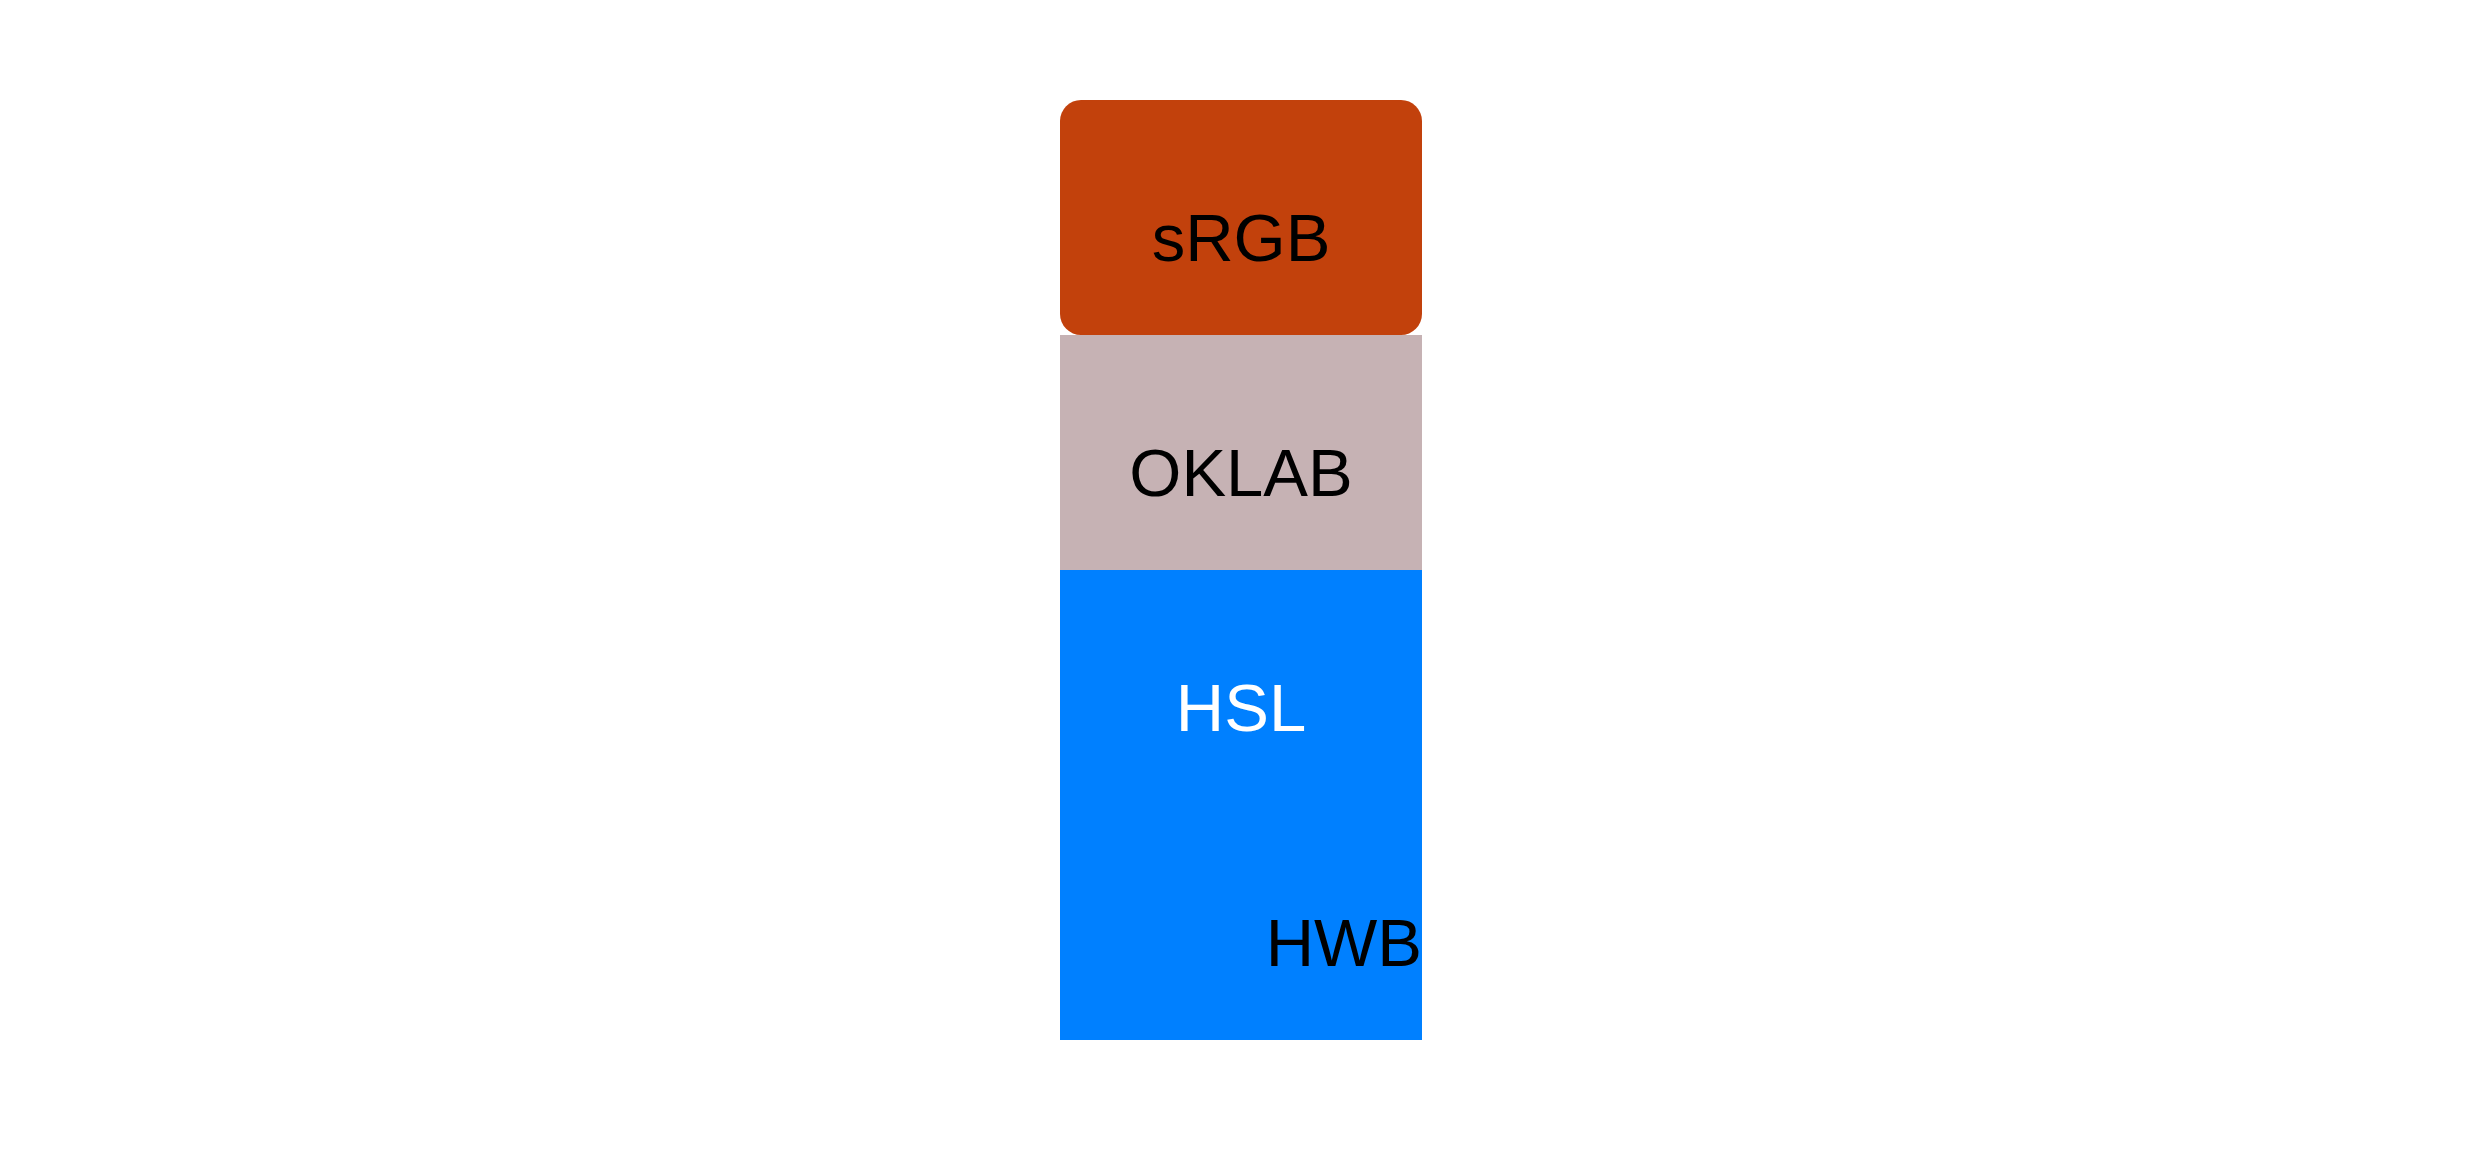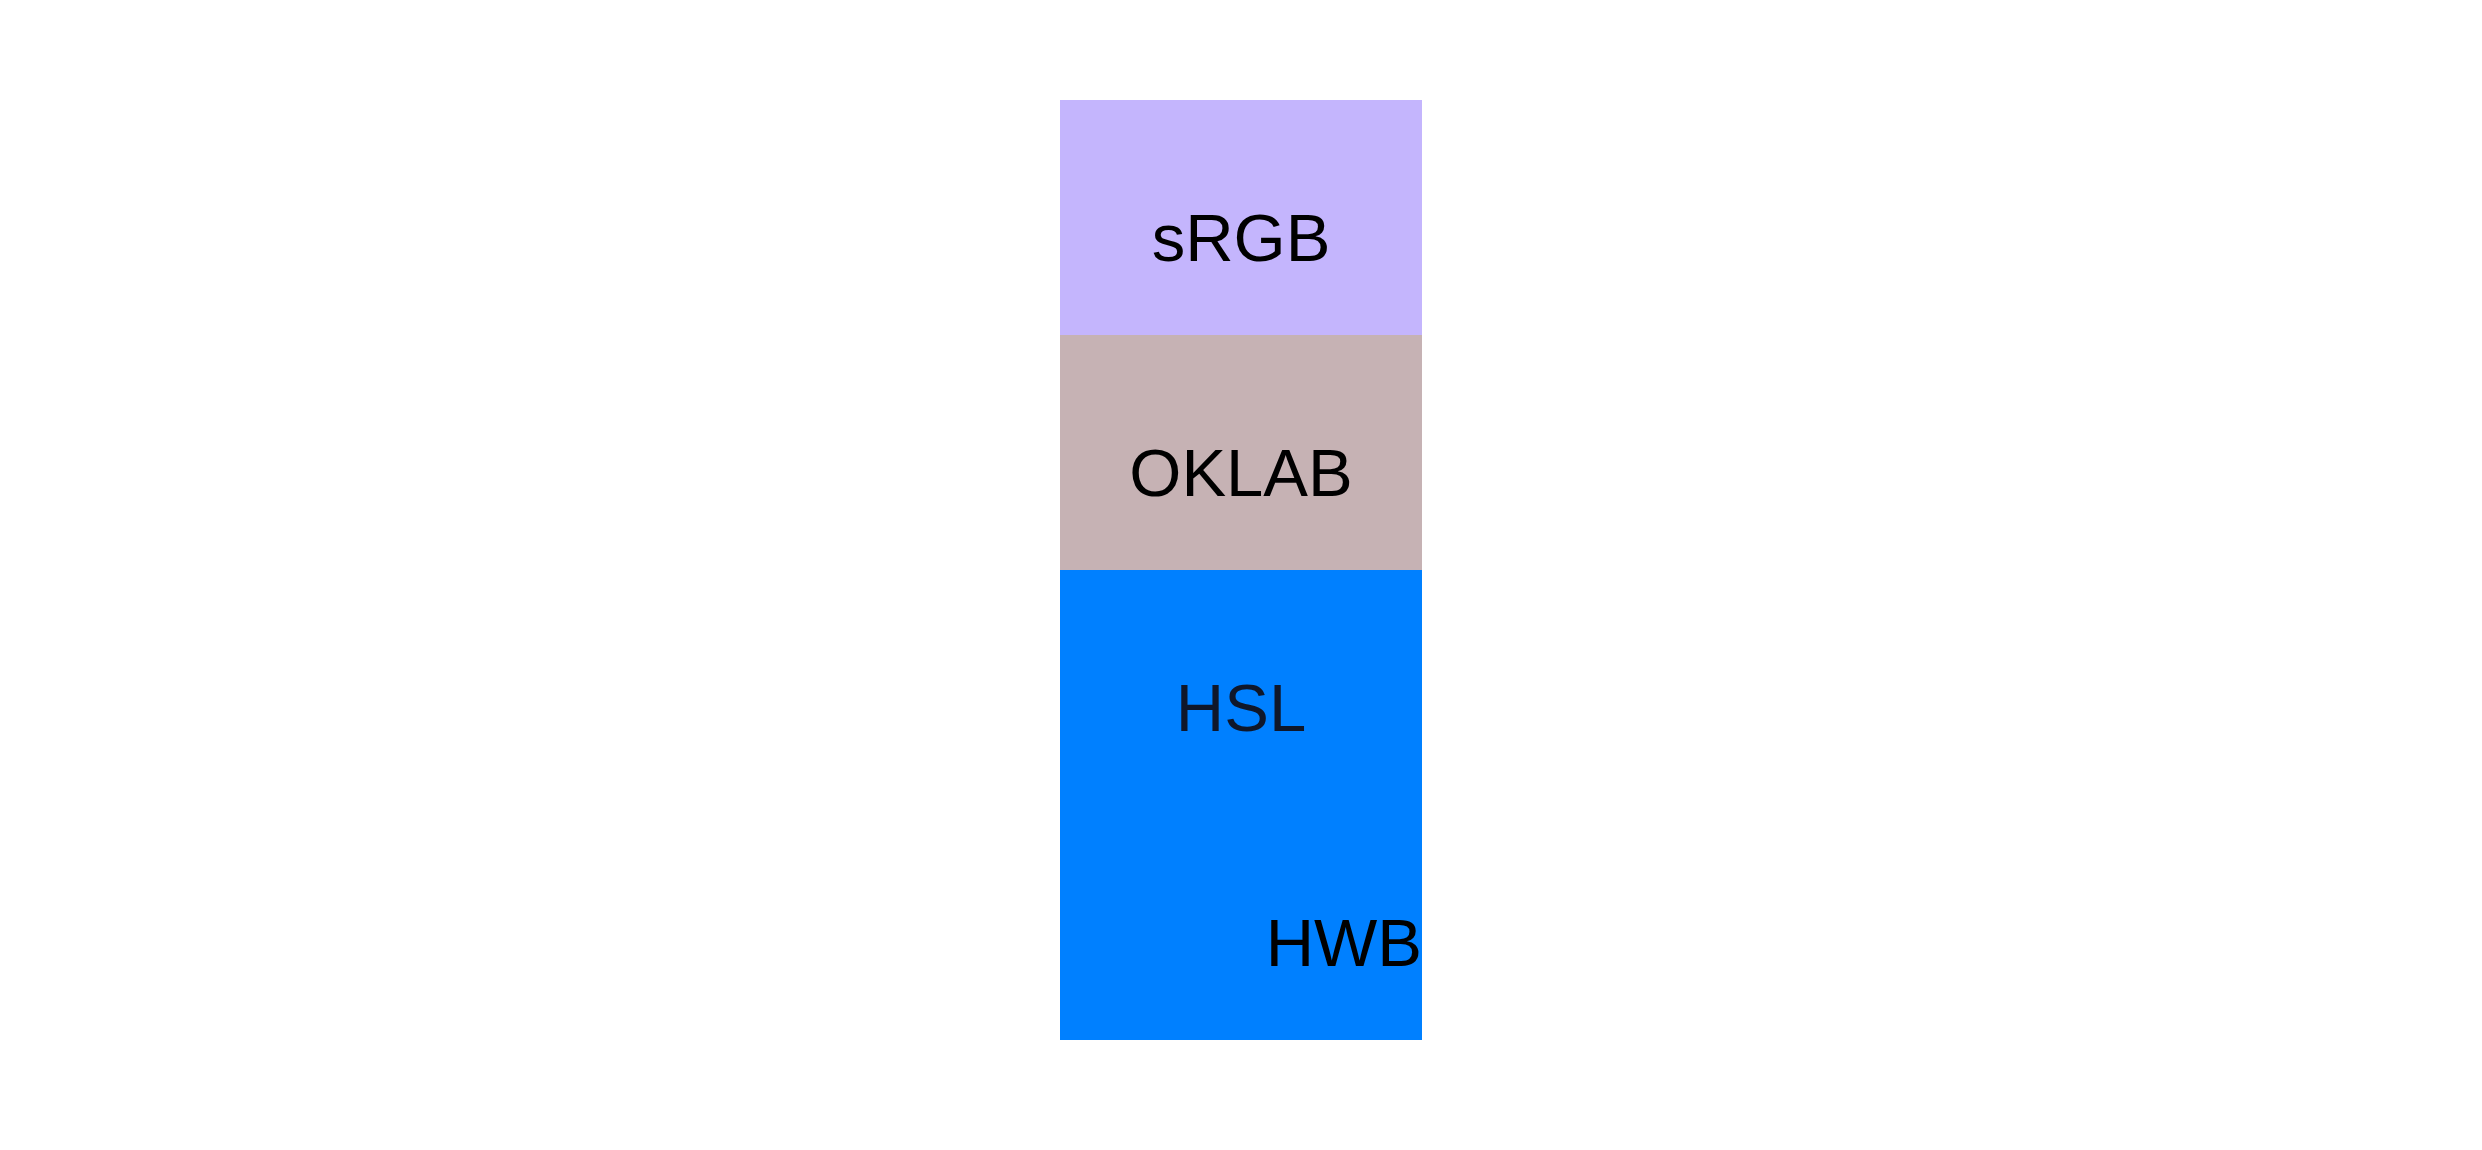--- a/index.html
+++ b/index.html
@@ -45,29 +45,29 @@
     color: #000000;
     letter-spacing: 0px;
     white-space: nowrap;
   }
 </style>
 </head>
 <body style="background-color: rgb(255, 255, 255);">
 
 <div id="swatch-stack" style="left: 1060px; top: 100px; width: 362px; height: 940px;">
 
-  <div class="swatch" style="background-color: #c4b5fd;">
+  <div class="swatch" style="background-color: #c2410c; border-radius: 21px;">
     <div class="swatch-label" style="font-size: 67px; color: rgb(0, 0, 0);">sRGB</div>
   </div>
 
   <div class="swatch" style="background-color: rgb(198, 178, 180);">
     <div class="swatch-label" style="font-size: 67px; color: rgb(0, 0, 0);">OKLAB</div>
   </div>
 
   <div class="swatch" style="background-color: rgb(0, 128, 255);">
-    <div class="swatch-label" style="font-size: 67px; color: #0f172a;">HSL</div>
+    <div class="swatch-label" style="font-size: 67px; color: #ffffff;">HSL</div>
   </div>
 
   <div class="swatch" style="background-color: rgb(0, 128, 255);">
     <div class="swatch-label" style="font-size: 67px; color: rgb(0, 0, 0); text-align: right;">HWB</div>
   </div>
 
 </div>
 
 </body></html>

